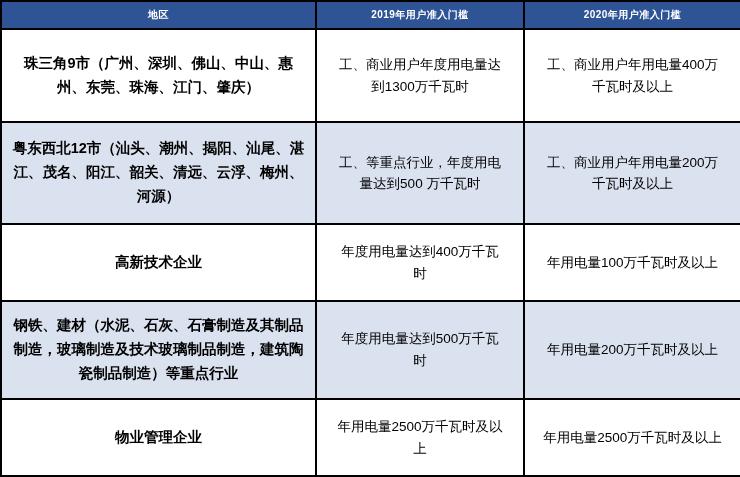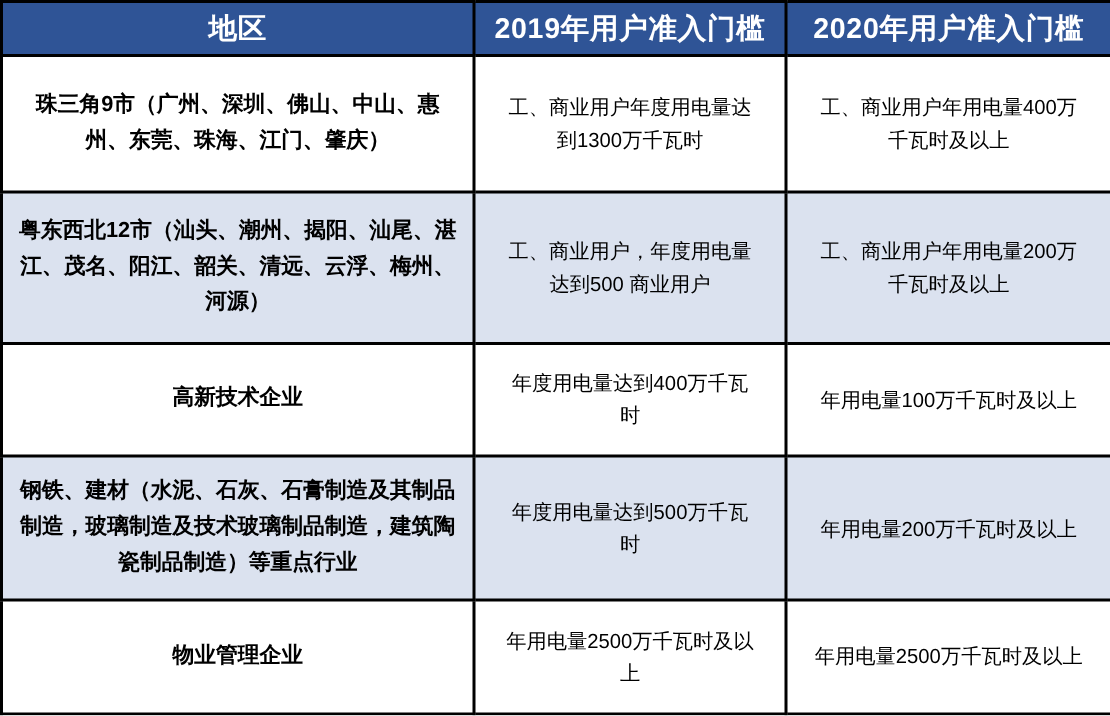--- a/index.html
+++ b/index.html
@@ -38,21 +38,21 @@
   .threshold-table td {
     border: 2px solid var(--border);
     text-align: center;
     vertical-align: middle;
     color: var(--body-text);
     padding: 4px 14px;
   }
   .threshold-table thead th {
     background: var(--header-bg);
     color: var(--header-text);
-    font-size: 19px;
+    font-size: 10px;
     font-weight: bold;
     height: 28px;
     padding: 4px 6px;
     letter-spacing: 0.5px;
   }
   td.region-cell {
     font-weight: bold;
     font-size: 14.5px;
     line-height: 1.65;
     padding: 4px 10px;
@@ -89,21 +89,21 @@
       </tr>
     </thead>
     <tbody>
       <tr class="r0 plain">
         <td class="region-cell">珠三角9市（广州、深圳、佛山、中山、惠州、东莞、珠海、江门、肇庆）</td>
         <td class="value-cell">工、商业用户年度用电量达到1300万千瓦时</td>
         <td class="value-cell">工、商业用户年用电量400万千瓦时及以上</td>
       </tr>
       <tr class="r1 alt">
         <td class="region-cell">粤东西北12市（汕头、潮州、揭阳、汕尾、湛江、茂名、阳江、韶关、清远、云浮、梅州、河源）</td>
-        <td class="value-cell">工、商业用户，年度用电量达到500 商业用户</td>
+        <td class="value-cell">工、等重点行业，年度用电量达到500 万千瓦时</td>
         <td class="value-cell">工、商业用户年用电量200万千瓦时及以上</td>
       </tr>
       <tr class="r2 plain">
         <td class="region-cell">高新技术企业</td>
         <td class="value-cell">年度用电量达到400万千瓦时</td>
         <td class="value-cell">年用电量100万千瓦时及以上</td>
       </tr>
       <tr class="r3 alt">
         <td class="region-cell">钢铁、建材（水泥、石灰、石膏制造及其制品制造，玻璃制造及技术玻璃制品制造，建筑陶瓷制品制造）等重点行业</td>
         <td class="value-cell">年度用电量达到500万千瓦时</td>

